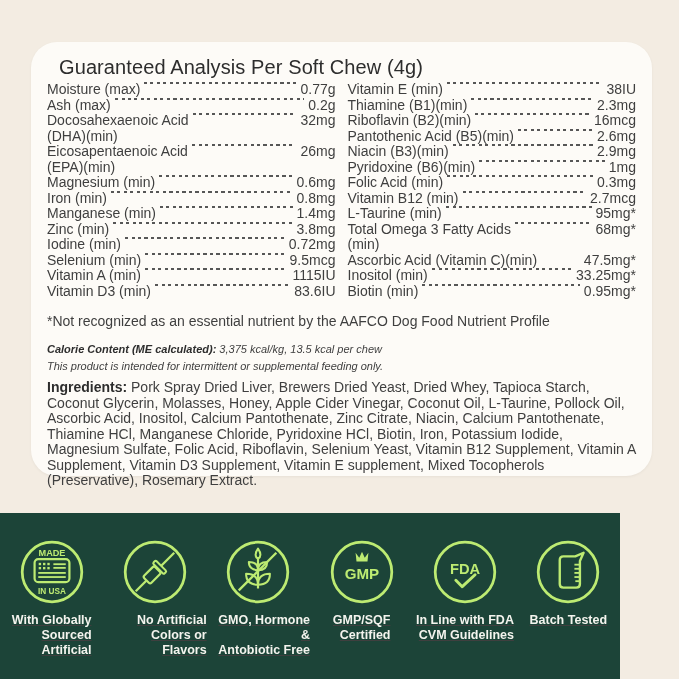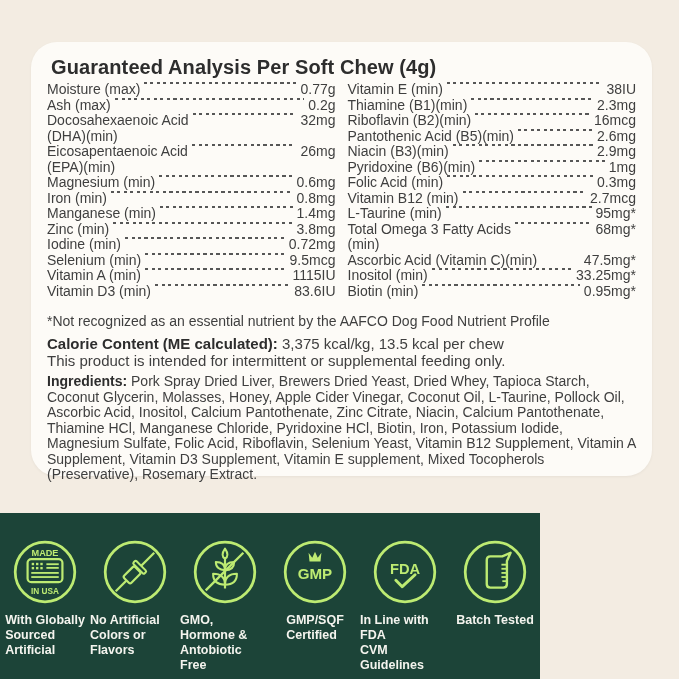--- a/index.html
+++ b/index.html
@@ -10,52 +10,52 @@
     color:var(--text,#3f3f3f);
   }
   .card{
     position:absolute;left:31px;top:42px;width:621px;height:434px;
     background:var(--card_bg,#fdfbf7);
     border-radius:26px;box-sizing:border-box;
     padding:13px 16px 10px 16px;
     box-shadow:0 1px 3px rgba(0,0,0,0.05);
   }
   .title{
-    font-size:20px;font-weight:bold;color:#2d2d2d;
-    line-height:24px;margin:0 0 3px 4px;letter-spacing:0.1px;
+    font-size:20px;font-weight:normal;color:#2d2d2d;
+    line-height:24px;margin:0 0 3px 12px;letter-spacing:0.1px;
   }
   .columns{display:flex;gap:12px;font-size:14px;line-height:15.5px;}
   .col{flex:1;min-width:0;}
   .row .l1{display:flex;align-items:flex-start;}
   .nm{white-space:nowrap;}
   .val{white-space:nowrap;}
   .dots{
     flex:1 1 0;min-width:0;height:2px;margin:0 4px 3px 4px;
     background:repeating-linear-gradient(to right,#565656 0 3px,transparent 3px 6.5px);
   }
   .footnote{margin-top:14px;font-size:14px;line-height:17px;}
-  .calorie{margin-top:5px;font-size:15px;line-height:17px;}
+  .calorie{margin-top:11px;font-size:11px;line-height:17px;font-style:italic;}
   .calorie b{color:#2d2d2d;}
   .ingredients{margin:5px 0 0 0;font-size:14px;line-height:15.5px;}
   .ingredients b{color:#2d2d2d;margin-top:14px;}
   .band{
-    position:absolute;left:0;top:513px;width:540px;height:166px;
+    position:absolute;left:0;top:513px;width:620px;height:166px;
     background:var(--band_bg,#1c4438);
-    display:flex;align-items:flex-start;
+    display:flex;align-items:flex-start;text-decoration:underline;
   }
   .badges{display:flex;width:100%;padding-top:26px;}
   .badge{
     width:113.1px;display:flex;flex-direction:column;align-items:center;
     color:var(--icon_green,#bdeb72);
   }
   .bicon{display:block;width:66px;height:66px;}
   .bicon svg{display:block;}
   .bicon text{font-family:"Liberation Sans",sans-serif;font-weight:bold;fill:currentColor;}
   .blabel{
-    margin-top:8px;text-align:left;
+    margin-top:8px;text-align:right;
     color:var(--label_text,#f4f4ee);
     font-size:12.5px;line-height:15px;font-weight:bold;
   }
 </style>
 </head>
 <body>
 
 <div class="card">
   <h1 class="title">Guaranteed Analysis Per Soft Chew (4g)</h1>
 

